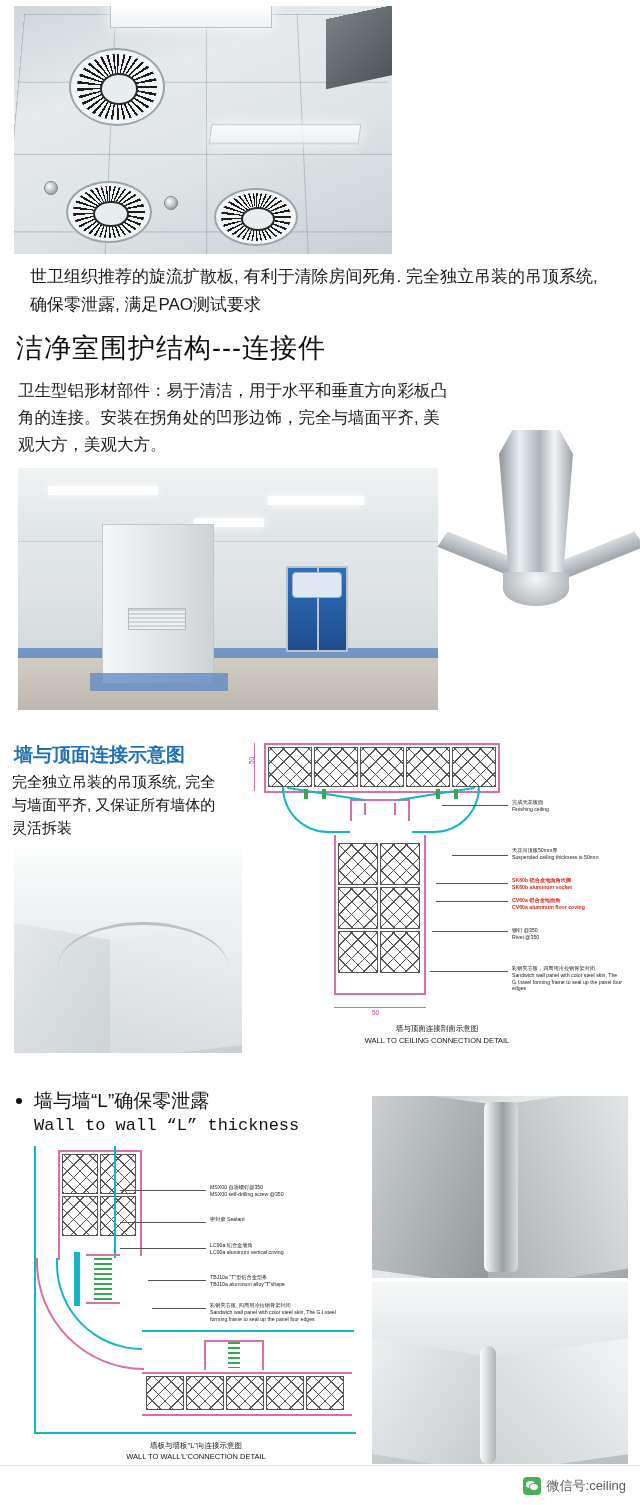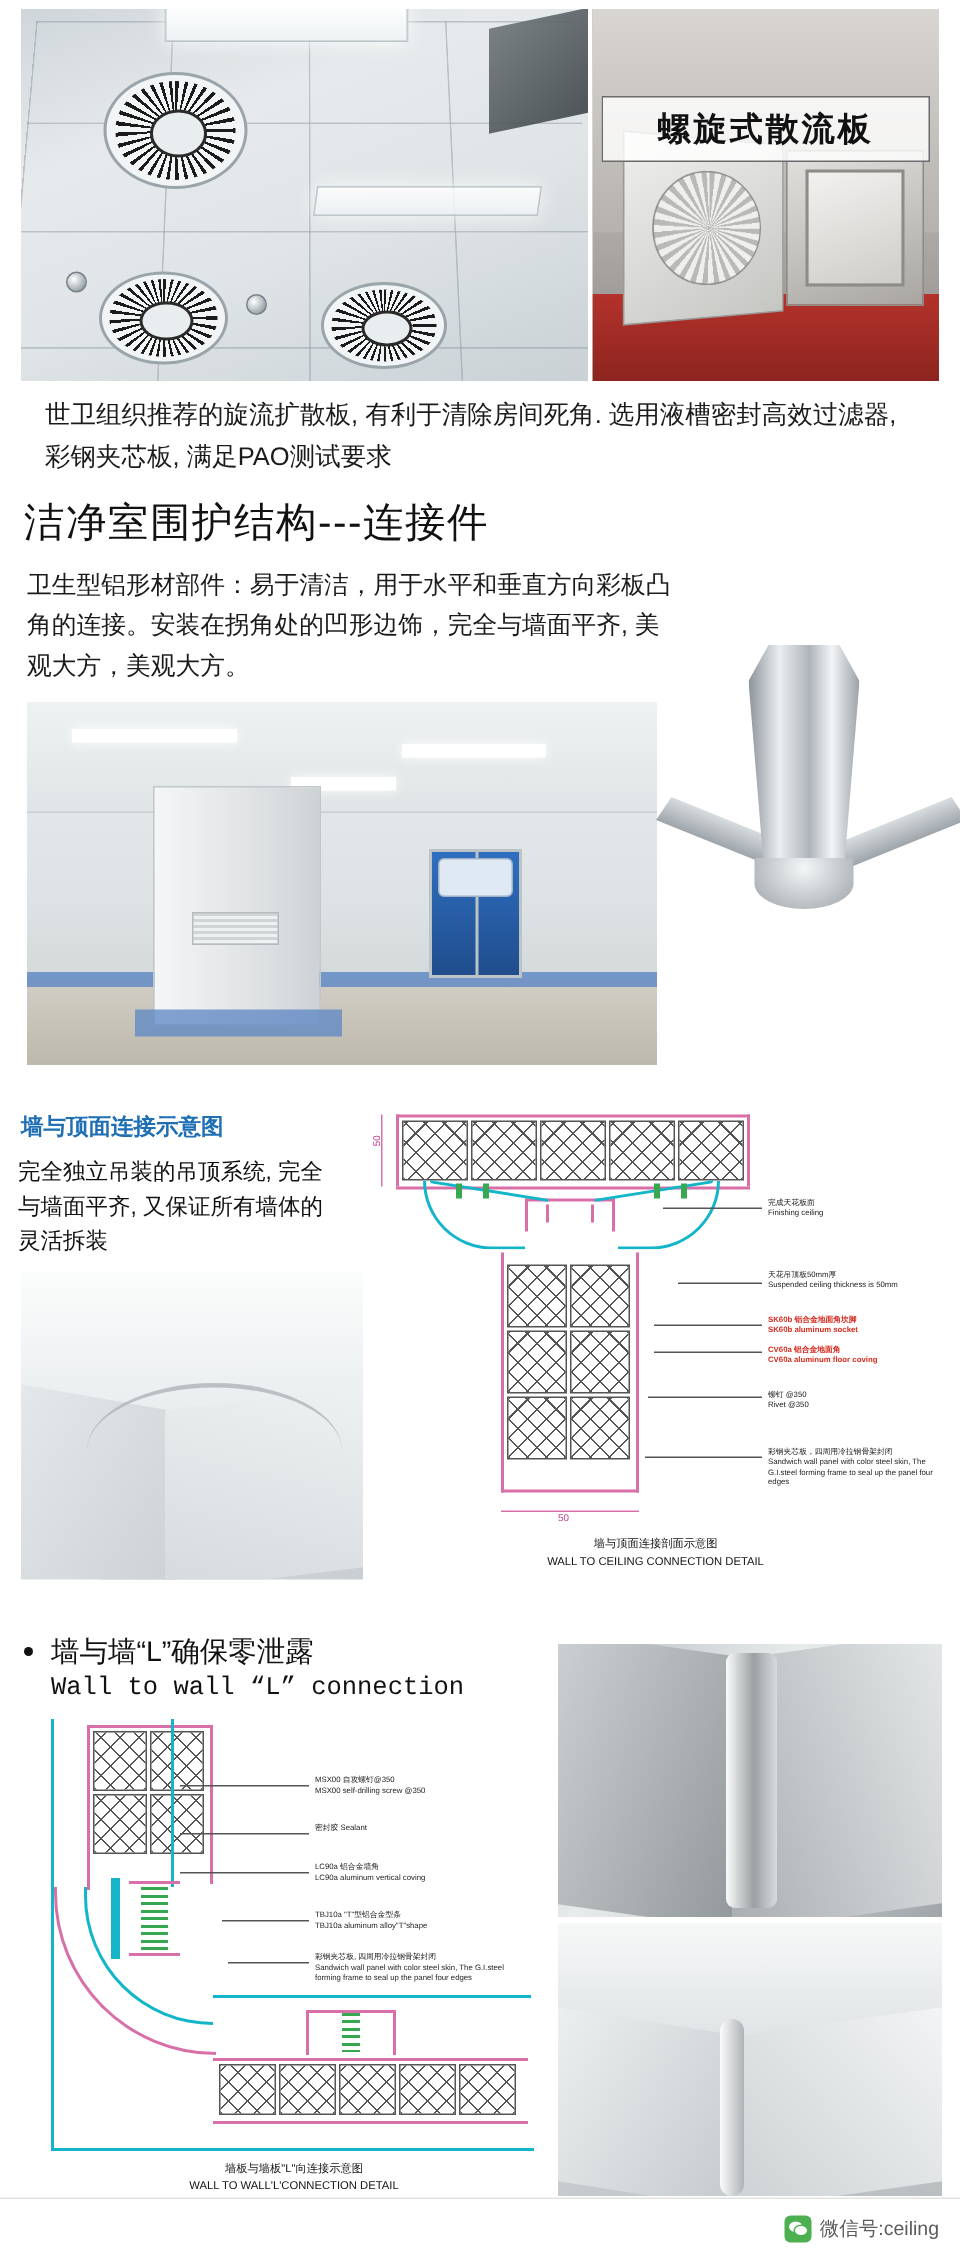--- a/index.html
+++ b/index.html
@@ -245,21 +245,21 @@
   .part-3d .fin-r { right: -16px; top: 118px; transform: rotate(-22deg) skewX(12deg); }
   .part-3d .foot {
     position: absolute; left: 48px; top: 142px; width: 66px; height: 34px;
     background: radial-gradient(ellipse at 50% 20%, #f4f7f8, #9ba2a7);
     border-radius: 0 0 50% 50%;
   }
 
   
   .sec3-title {
     position: absolute; left: 14px; top: 742px;
-    font-size: 15px; color: #1f6fb5; font-weight: bold;
+    font-size: 19px; color: #1f6fb5; font-weight: bold;
   }
   .sec3-body {
     position: absolute; left: 12px; top: 770px; width: 205px;
     font-size: 15px; line-height: 23px; color: #111;
   }
   .corner-photo {
     position: absolute; left: 14px; top: 848px;
     width: 228px; height: 205px;
     background: linear-gradient(150deg,#f3f5f6 0%, #dfe3e5 45%, #c8ced1 100%);
     overflow: hidden;
@@ -430,32 +430,23 @@
     <div class="lightpanel lp1"></div>
     <div class="lightpanel lp2"></div>
     <div class="duct-dark"></div>
     <div class="swirl sw1"></div>
     <div class="swirl sw2"></div>
     <div class="swirl sw3"></div>
     <div class="sprinkler sp1"></div>
     <div class="sprinkler sp2"></div>
   </div>
 
-  <div class="right-col">
-    <div class="diffuser-photo">
-      <div class="wallpanel"></div>
-      <div class="redfloor"></div>
-      <div class="vane-plate"></div>
-      <div class="box-unit"></div>
-      <div class="banner-title">螺旋式散流板</div>
-    </div>
-  </div>
-</div>
-
-<div class="para-1">世卫组织推荐的旋流扩散板, 有利于清除房间死角. 选用液槽密封高效过滤器, 彩钢夹芯板, 满足PAO测试要求</div>
+</div>
+
+<div class="para-1">世卫组织推荐的旋流扩散板, 有利于清除房间死角. 完全独立吊装的吊顶系统, 确保零泄露, 满足PAO测试要求</div>
 
 <div class="heading-1">洁净室围护结构---连接件</div>
 <div class="para-2">卫生型铝形材部件：易于清洁，用于水平和垂直方向彩板凸角的连接。安装在拐角处的凹形边饰，完全与墙面平齐, 美观大方，美观大方。</div>
 
 <div class="room-photo">
   <div class="ceil"></div>
   <div class="ceil-light" style="left:30px;top:18px;width:110px;"></div>
   <div class="ceil-light" style="left:250px;top:28px;width:96px;"></div>
   <div class="ceil-light" style="left:176px;top:50px;width:70px;"></div>
   <div class="floor"></div>
@@ -553,21 +544,21 @@
 
   <div class="cad-txt" style="left:266px;top:230px;width:114px;">彩钢夹芯板，四周用冷拉钢骨架封闭</div>
   <div class="cad-txt" style="left:266px;top:237px;width:114px;">Sandwich wall panel with color steel skin, The G.I.steel forming frame to seal up the panel four edges</div>
 
   <div class="cad-cap" style="left:0;top:288px;">墙与顶面连接剖面示意图</div>
   <div class="cad-cap" style="left:0;top:300px;">WALL TO CEILING CONNECTION DETAIL</div>
 </div>
 
 <div class="bullet"></div>
 <div class="sec4-title">墙与墙“L”确保零泄露</div>
-<div class="sec4-sub">Wall to wall “L” connection</div>
+<div class="sec4-sub">Wall to wall “L” thickness</div>
 
 <div class="cad2">
 
   <div class="hatch" style="left:34px;top:14px;width:36px;height:40px;"></div>
   <div class="hatch" style="left:34px;top:56px;width:36px;height:40px;"></div>
   <div class="hatch" style="left:72px;top:14px;width:36px;height:40px;"></div>
   <div class="hatch" style="left:72px;top:56px;width:36px;height:40px;"></div>
 
   <div class="hatch" style="left:118px;top:236px;width:38px;height:34px;"></div>
   <div class="hatch" style="left:158px;top:236px;width:38px;height:34px;"></div>

